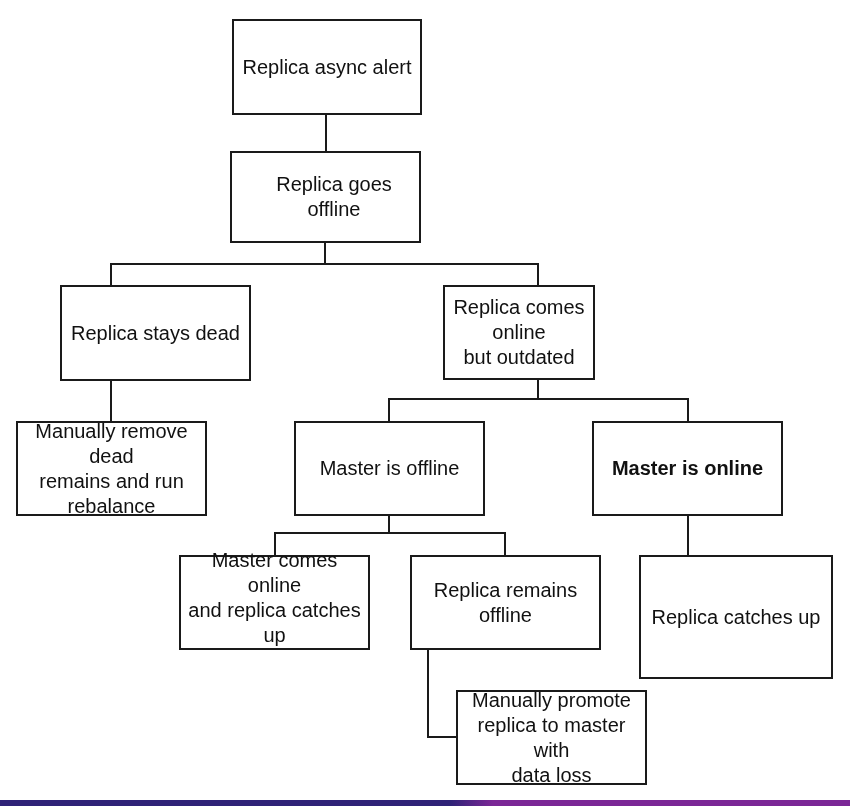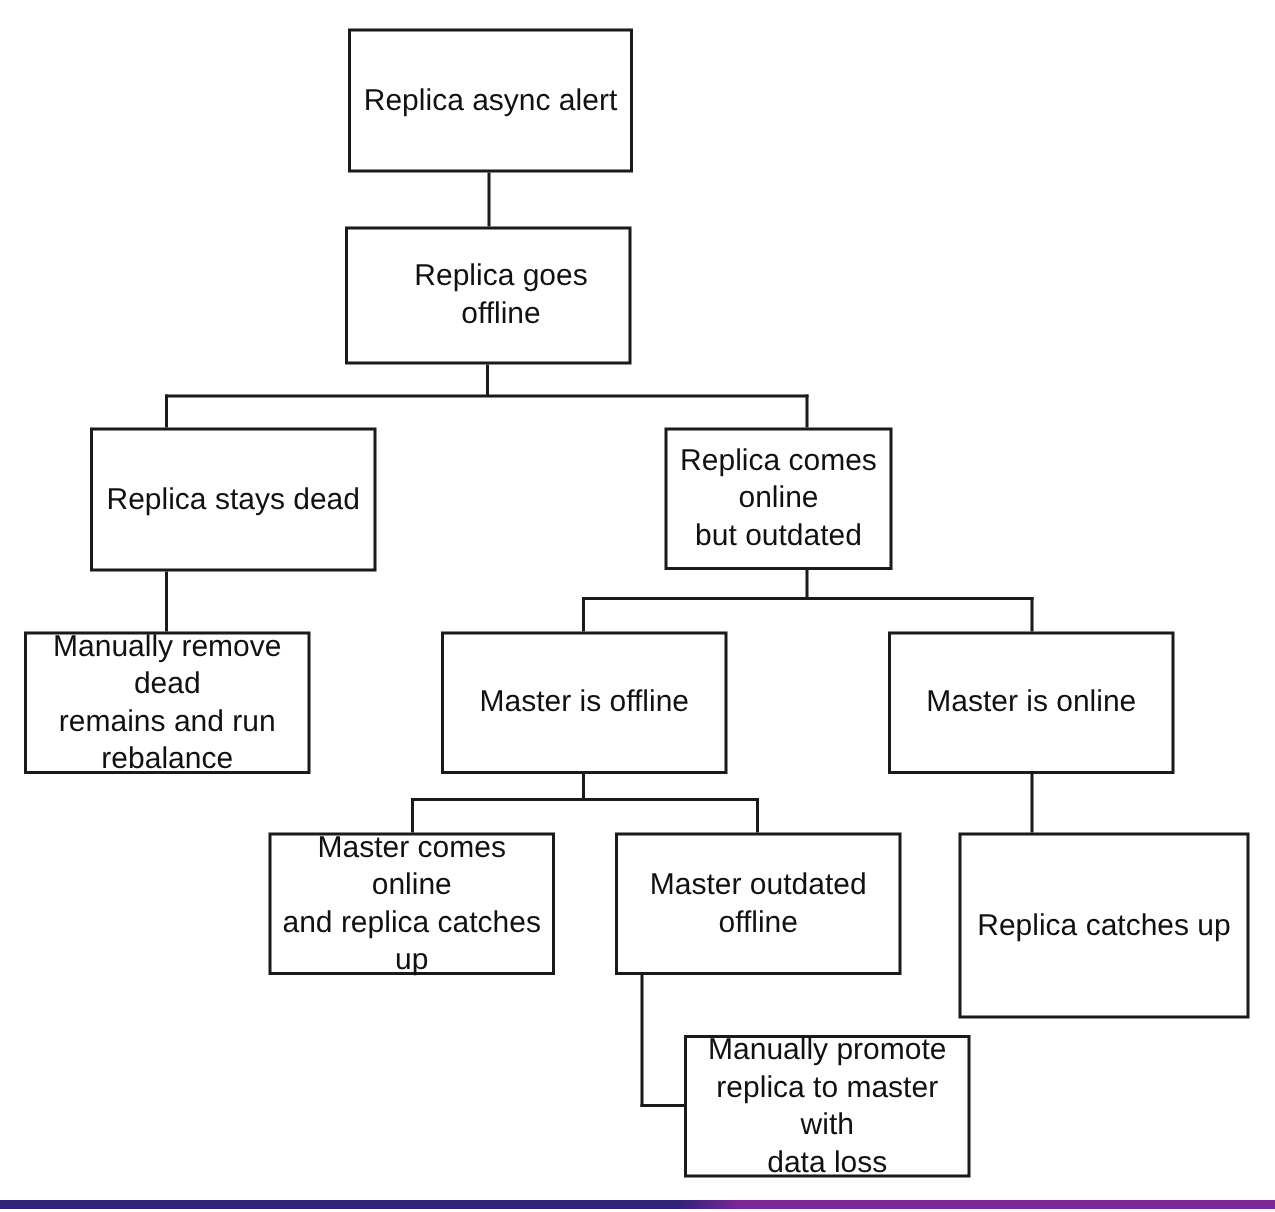--- a/index.html
+++ b/index.html
@@ -63,29 +63,29 @@
 remains and run
 rebalance</span>
   </div>
   <div class="node" style="left:443px; top:285px; width:152px; height:95px;">
     <span class="label">Replica comes online
 but outdated</span>
   </div>
   <div class="node" style="left:294px; top:421px; width:191px; height:95px;">
     <span class="label">Master is offline</span>
   </div>
-  <div class="node" style="left:592px; top:421px; width:191px; height:95px;">
+  <div class="node" style="left:592px; top:421px; width:191px; height:95px;font-weight:bold;">
     <span class="label">Master is online</span>
   </div>
-  <div class="node" style="left:179px; top:555px; width:191px; height:95px;">
+  <div class="node" style="left:179px; top:555px; width:191px; height:95px;align-items:flex-end;">
     <span class="label">Master comes online
 and replica catches up</span>
   </div>
   <div class="node" style="left:410px; top:555px; width:191px; height:95px;">
-    <span class="label">Master outdated offline</span>
+    <span class="label">Replica remains offline</span>
   </div>
   <div class="node" style="left:639px; top:555px; width:194px; height:124px;">
     <span class="label">Replica catches up</span>
   </div>
   <div class="node" style="left:456px; top:690px; width:191px; height:95px;align-items:center;">
     <span class="label">Manually promote
 replica to master with
 data loss</span>
   </div>
 

